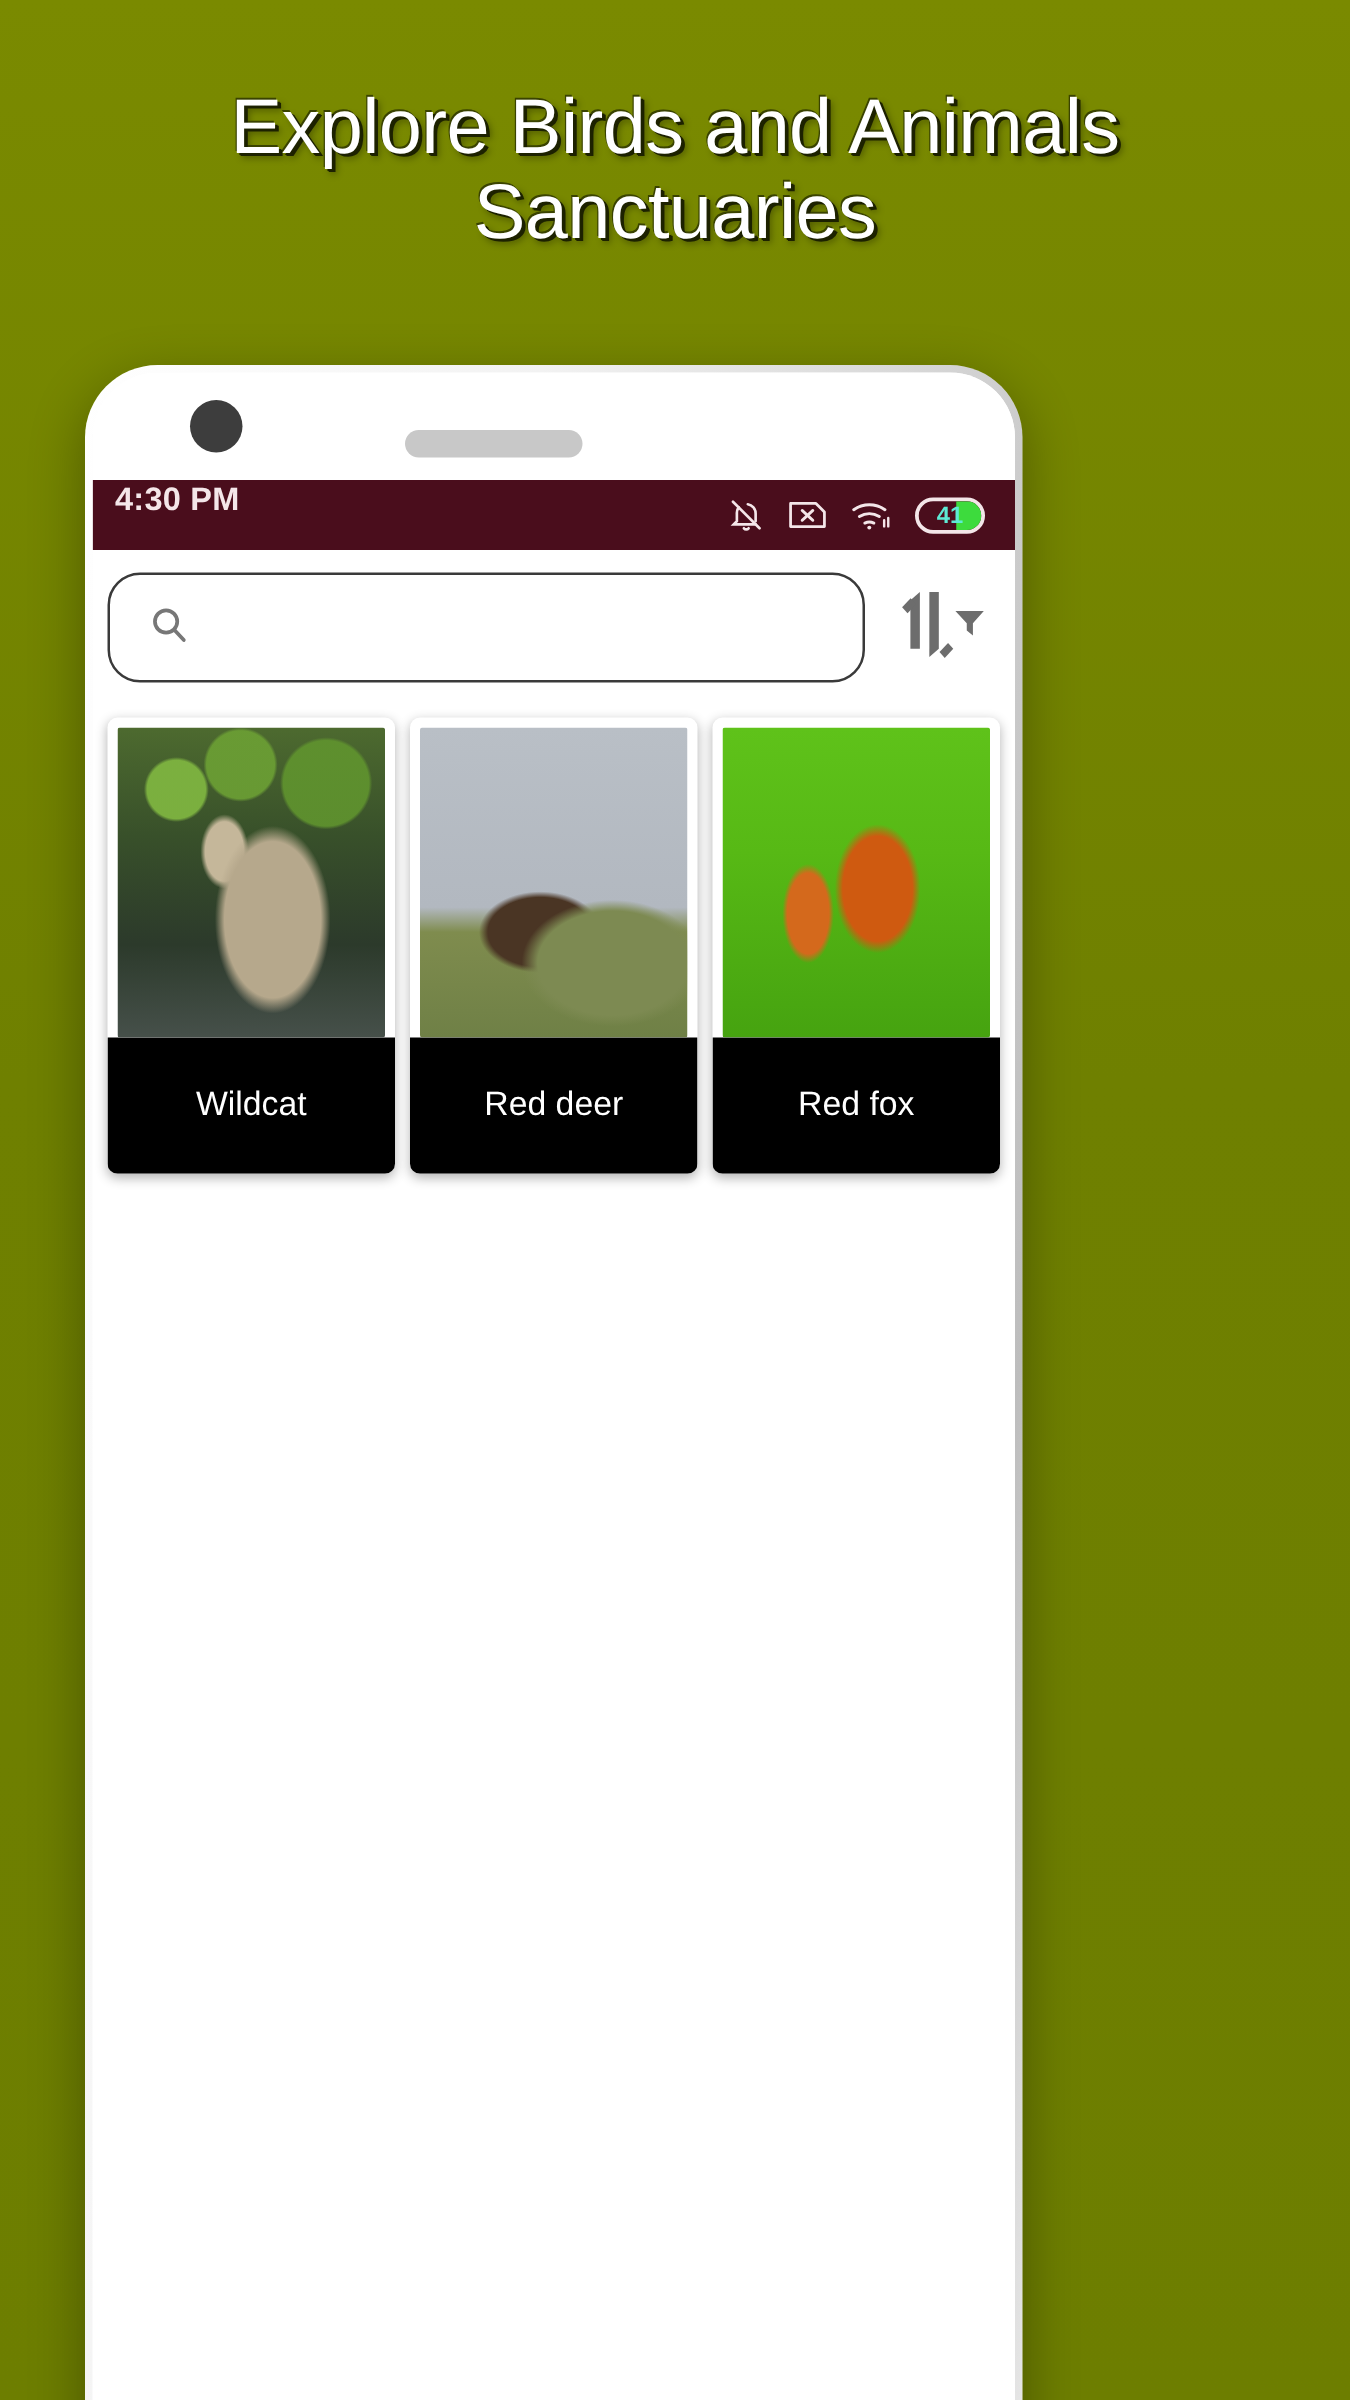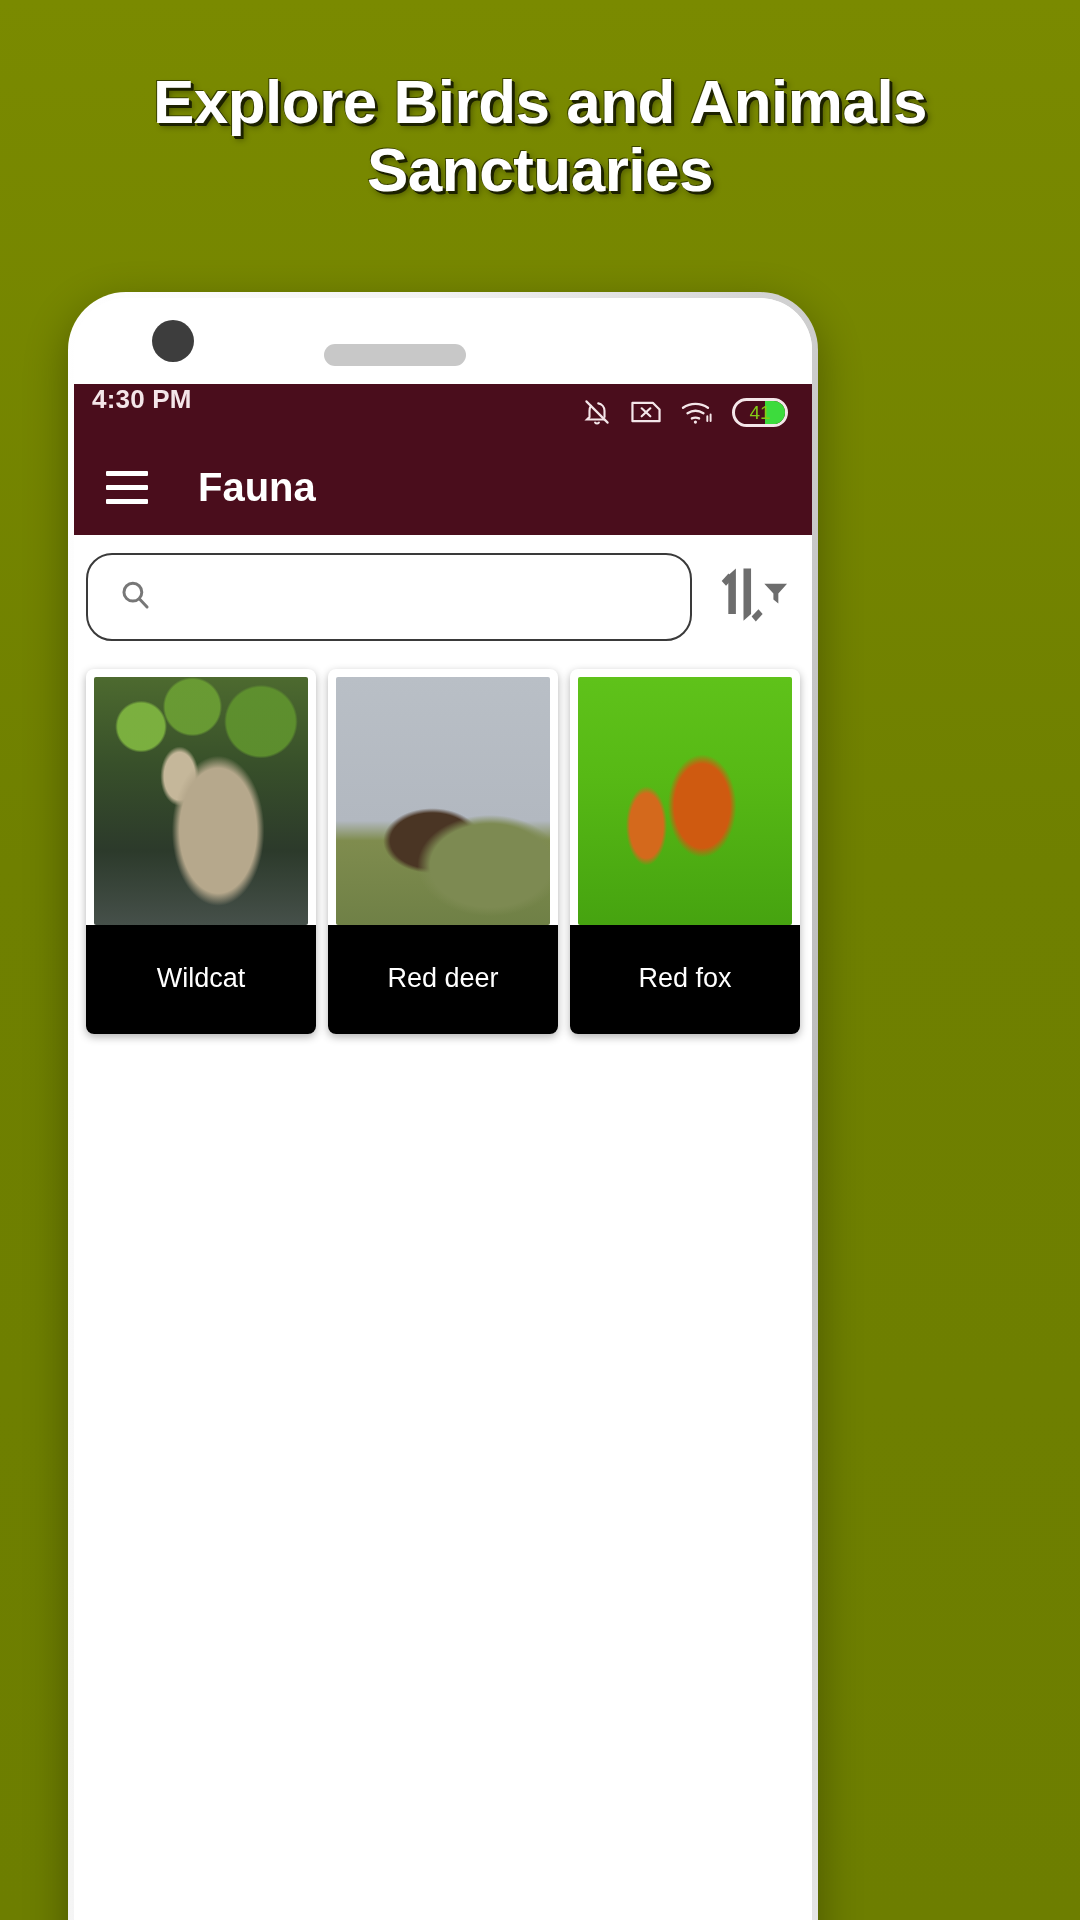--- a/index.html
+++ b/index.html
@@ -18,21 +18,21 @@
 
   
   .promo-title {
     position: absolute;
     top: 68px;
     left: 0;
     width: 1080px;
     text-align: center;
     font-size: 62px;
     line-height: 1.1;
-    font-weight: 700;
+    font-weight: 400;
     color: #ffffff;
     letter-spacing: -0.5px;
     text-shadow:
        2px  2px 0 #1d2200,
        3px  3px 0 #1d2200,
       -1px -1px 0 #3a4300,
        4px  4px 6px rgba(0,0,0,0.35);
     white-space: pre-line;
   }
 
@@ -123,22 +123,22 @@
     position: absolute;
     right: 0; top: 0; bottom: 0;
     width: 40%;
     background: #3ddb3d;
   }
   .battery .lvl {
     position: relative;
     width: 100%;
     text-align: center;
     font-size: 19px;
-    font-weight: normal;
-    color: #84cc16;
+    font-weight: bold;
+    color: #5eead4;
     z-index: 2;
     line-height: 1;
   }
 
   
   .appbar {
     height: 95px;
     background: #4a0d1c;
     display: flex;
     align-items: center;
@@ -308,28 +308,20 @@
           </span>
 
           <span class="battery">
             <span class="fill"></span>
             <span class="lvl">41</span>
           </span>
 
         </div>
       </div>
 
-      <div class="appbar">
-        <div class="hamburger">
-          <span></span>
-          <span></span>
-          <span></span>
-        </div>
-        <div class="appbar-title">Fauna</div>
-      </div>
 
       <div class="search-row">
         <div class="search-box">
           <span>
             <svg width="34" height="34" viewBox="0 0 24 24" fill="none" stroke="#777" stroke-width="2.1" stroke-linecap="round">
               <circle cx="10.5" cy="10" r="6.3"></circle>
               <line x1="15.2" y1="14.8" x2="20.5" y2="20.5"></line>
             </svg>
           </span>
           <input type="text" value="" placeholder="" style="">

